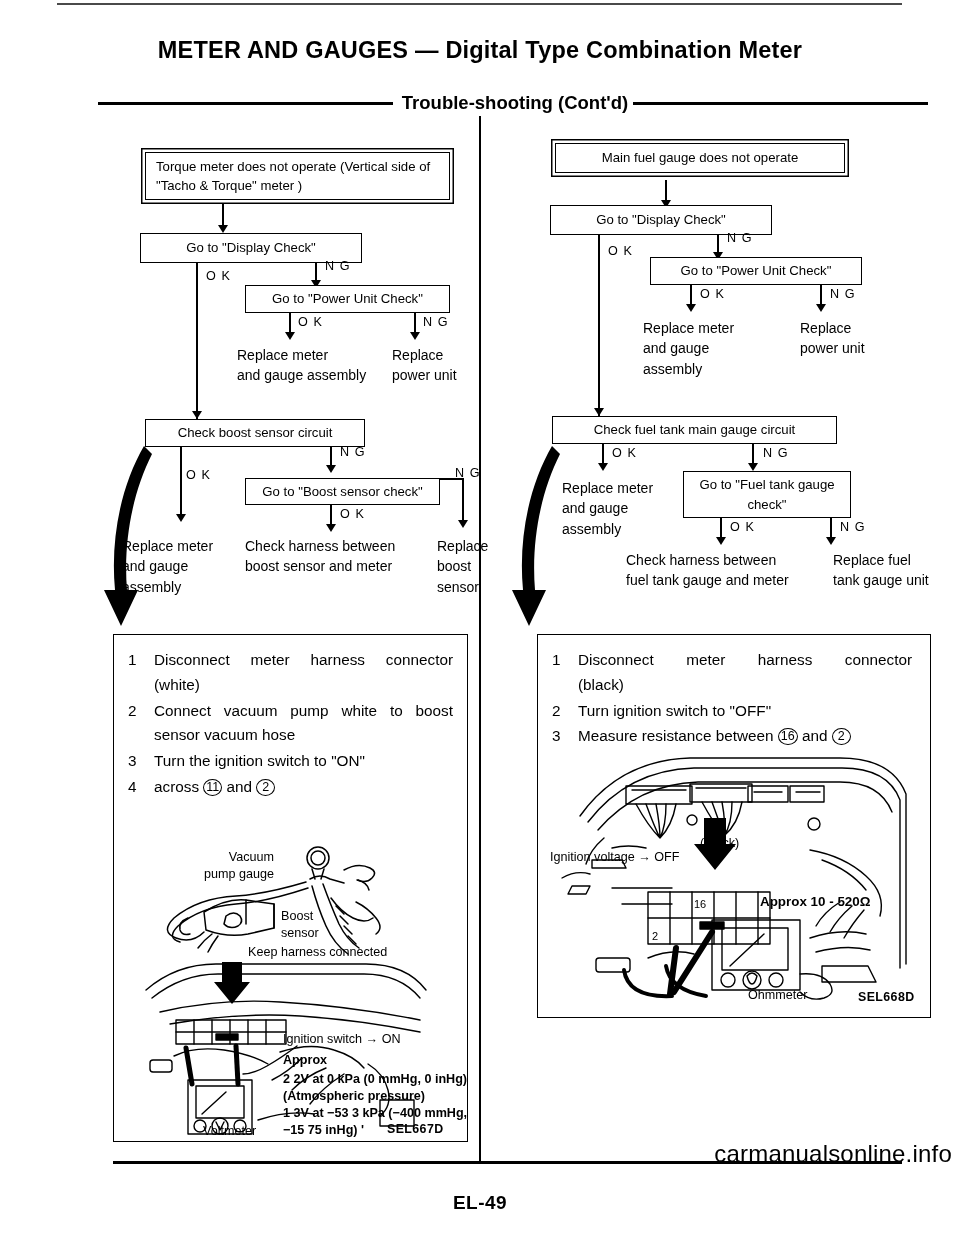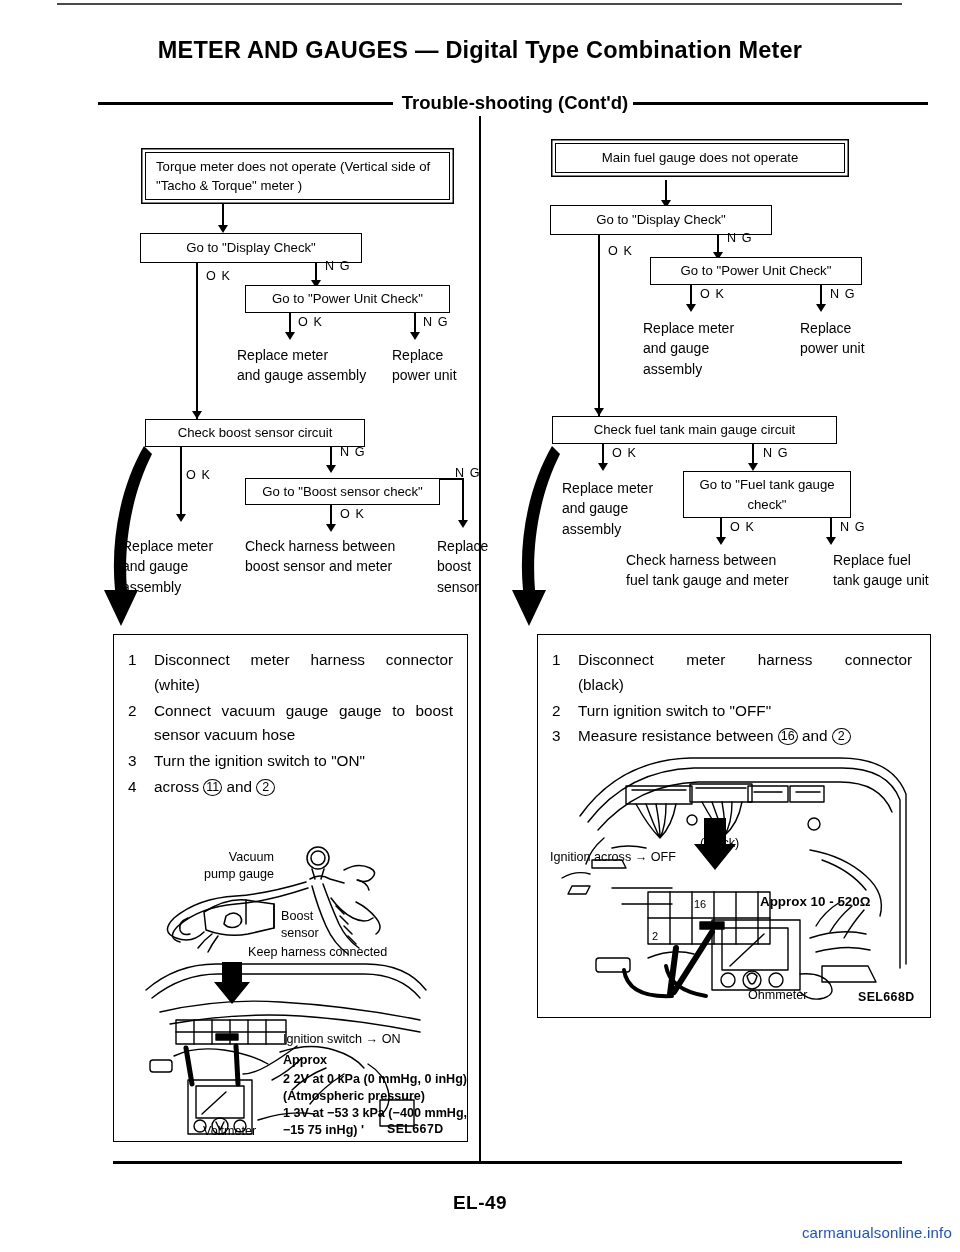--- a/index.html
+++ b/index.html
@@ -85,23 +85,23 @@
     top: 1192px;
     width: 960px;
     text-align: center;
     font-size: 19px;
     font-weight: bold;
     letter-spacing: .5px;
   }
   .watermark {
     position: absolute;
     right: 8px;
-    top: 1224px;
-    font-size: 15px;
-    color: #1d4ed8;
+    top: 1140px;
+    font-size: 24px;
+    color: #000000;
     letter-spacing: .2px;
   }
   
   .flow { position: absolute; }
   .box {
     position: absolute;
     box-sizing: border-box;
     border: 1.6px solid #000;
     background: #fff;
     display: flex;
@@ -376,21 +376,21 @@
     <div class="step">
       <div class="step-num">1</div>
       <div class="step-body">
         <div class="just">Disconnect meter harness connector</div>
         <div>(white)</div>
       </div>
     </div>
     <div class="step">
       <div class="step-num">2</div>
       <div class="step-body">
-        <div class="just">Connect vacuum gauge gauge to boost</div>
+        <div class="just">Connect vacuum pump white to boost</div>
         <div>sensor vacuum hose</div>
       </div>
     </div>
     <div class="step">
       <div class="step-num">3</div>
       <div class="step-body">
         <div>Turn the ignition switch to "ON"</div>
       </div>
     </div>
     <div class="step">
@@ -549,21 +549,21 @@
       <g stroke="#000" stroke-width="4" fill="none" stroke-linecap="round">
         <path d="M120 244 q-44 2 -48 -26"></path>
         <path d="M154 244 q-36 -6 -40 -30"></path>
       </g>
       <path d="M152 66 l22 0 l0 26 l10 0 l-21 26 l-21 -26 l10 0 z" fill="#000"></path>
       <text x="142" y="156" font-family="Liberation Sans, sans-serif" font-size="11" fill="#000">16</text>
       <text x="100" y="188" font-family="Liberation Sans, sans-serif" font-size="11" fill="#000">2</text>
     </svg>
   </div>
   <div class="cap" style="left:700px;top:835px;">(Black)</div>
-  <div class="cap" style="left:550px;top:849px;">Ignition across → OFF</div>
+  <div class="cap" style="left:550px;top:849px;">Ignition voltage → OFF</div>
   <div class="cap b" style="left:760px;top:893px;font-size:13.4px;">Approx  10 - 520Ω</div>
   <div class="cap" style="left:748px;top:987px;">Ohmmeter</div>
   <div class="figcode" style="left:858px;top:990px;">SEL668D</div>
 
   <div class="bottom-rule"></div>
   <div class="folio">EL-49</div>
   <div class="watermark">carmanualsonline.info</div>
 
 </div>
 

